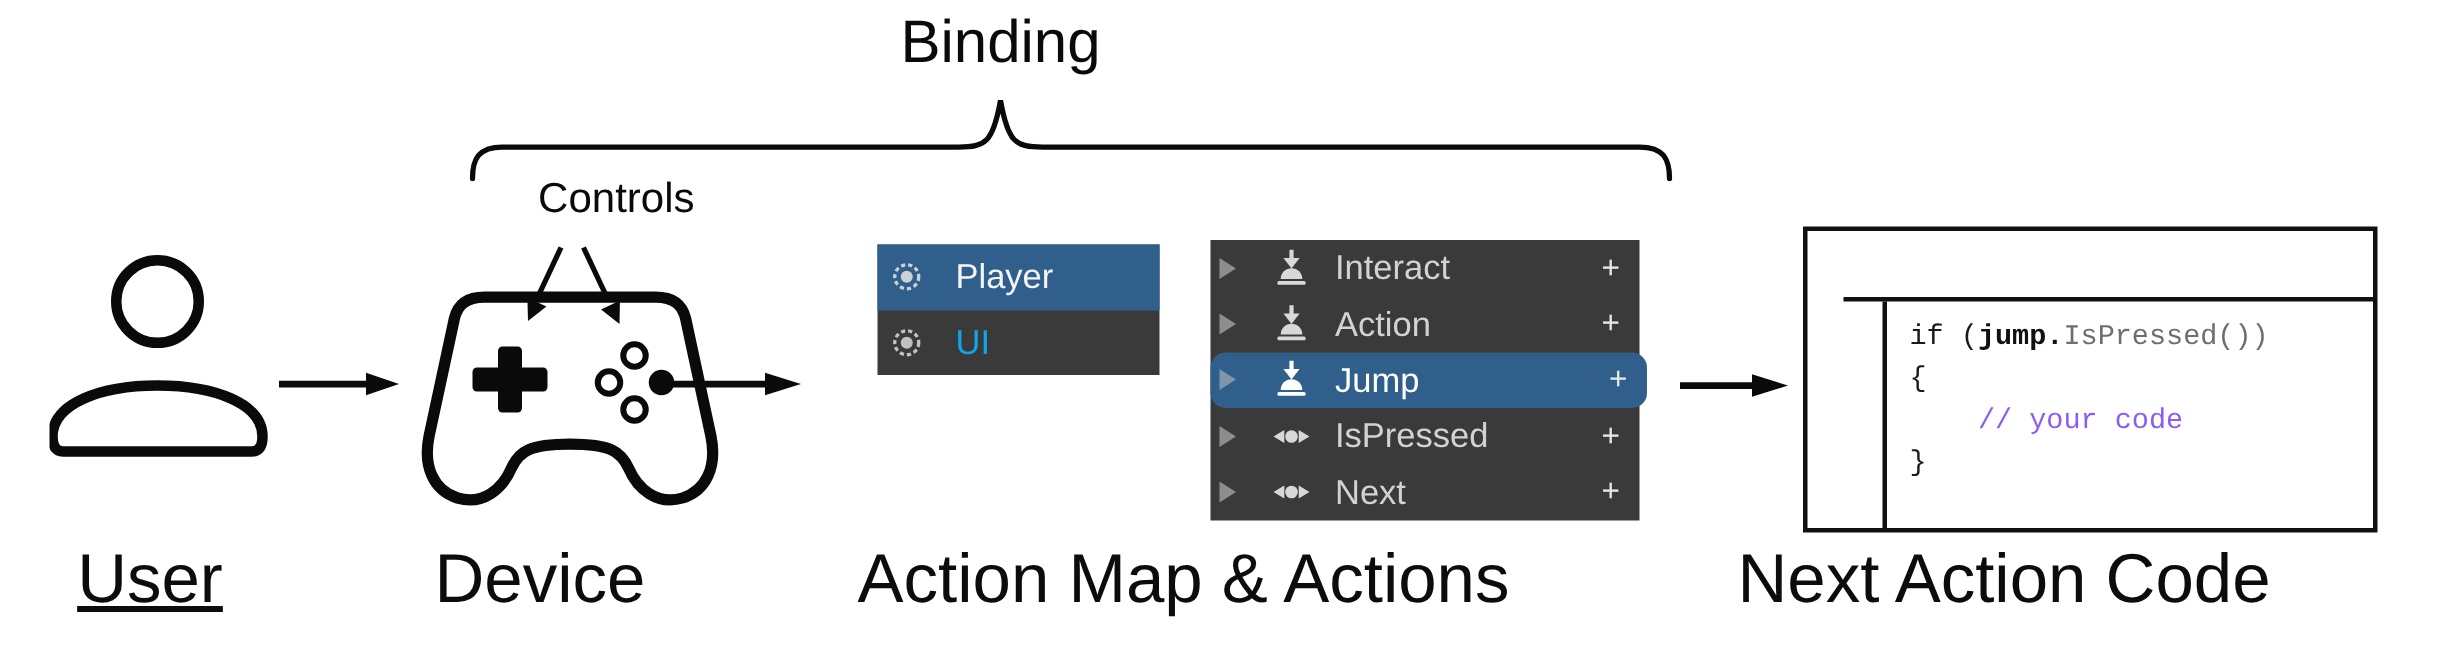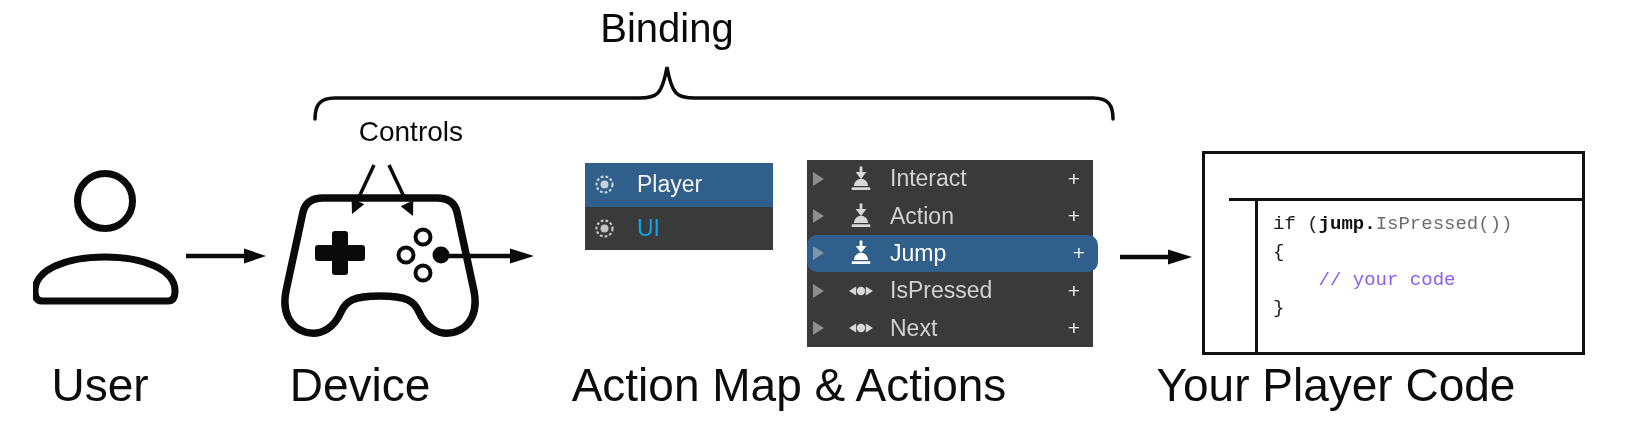--- a/index.html
+++ b/index.html
@@ -194,18 +194,18 @@
       <div class="code-gutter"></div>
       <div class="code-content">
         <div class="code-line"><span>if (</span><span class="tok-var">jump.</span><span class="tok-method">IsPressed())</span></div>
         <div class="code-line">{</div>
         <div class="code-line tok-comment">    // your code</div>
         <div class="code-line">}</div>
       </div>
     </div>
   </div>
 
-  <div class="abs big-label" style="left:20px;top:358px;width:160px;">User</div>
+  <div class="abs big-label" style="left:20px;top:358px;width:160px;text-decoration:underline;">User</div>
   <div class="abs big-label" style="left:564px;top:358px;width:450px;">Action Map &amp; Actions</div>
   <div class="abs big-label" style="left:270px;top:358px;width:180px;">Device</div>
-  <div class="abs big-label" style="left:1136px;top:358px;width:400px;">Your Player Code</div>
+  <div class="abs big-label" style="left:1136px;top:358px;width:400px;">Next Action Code</div>
 
 </div>
 
 </body></html>

